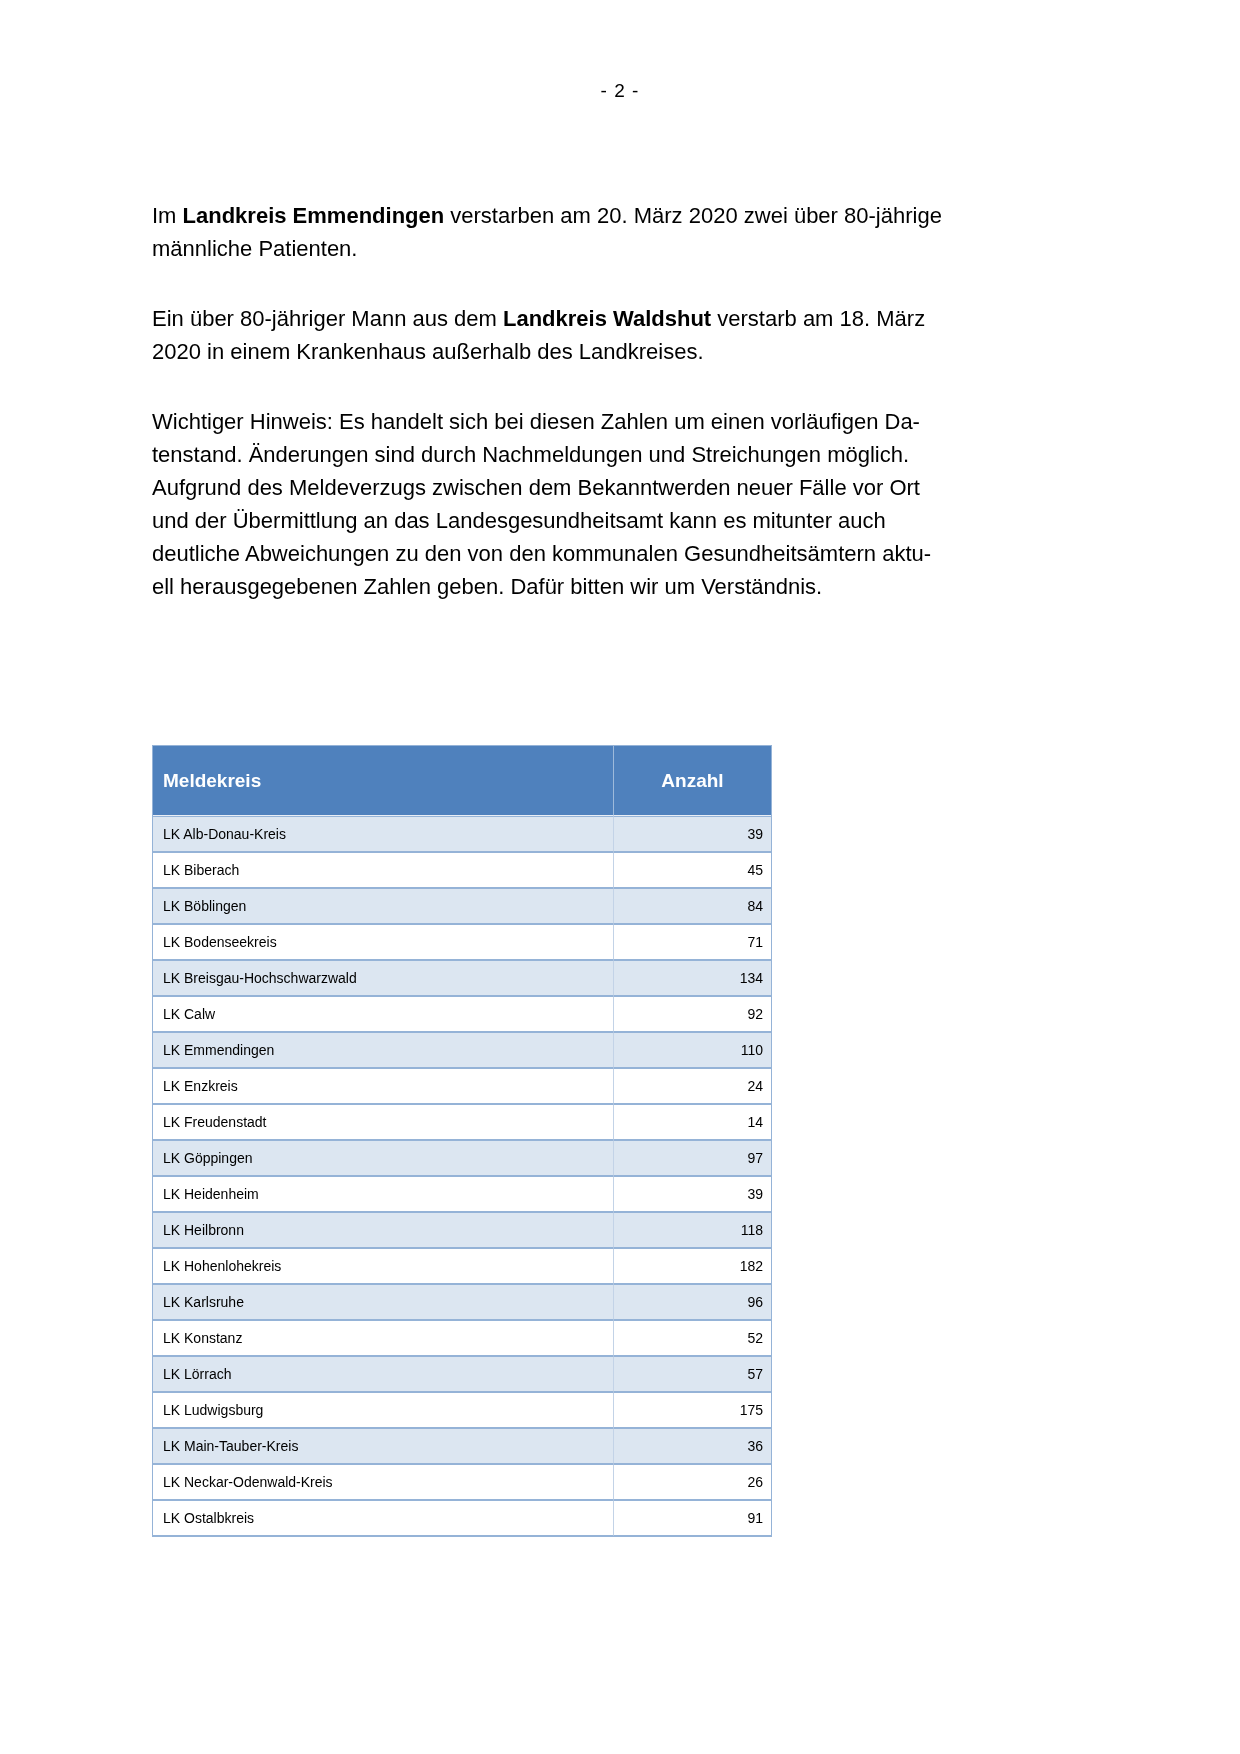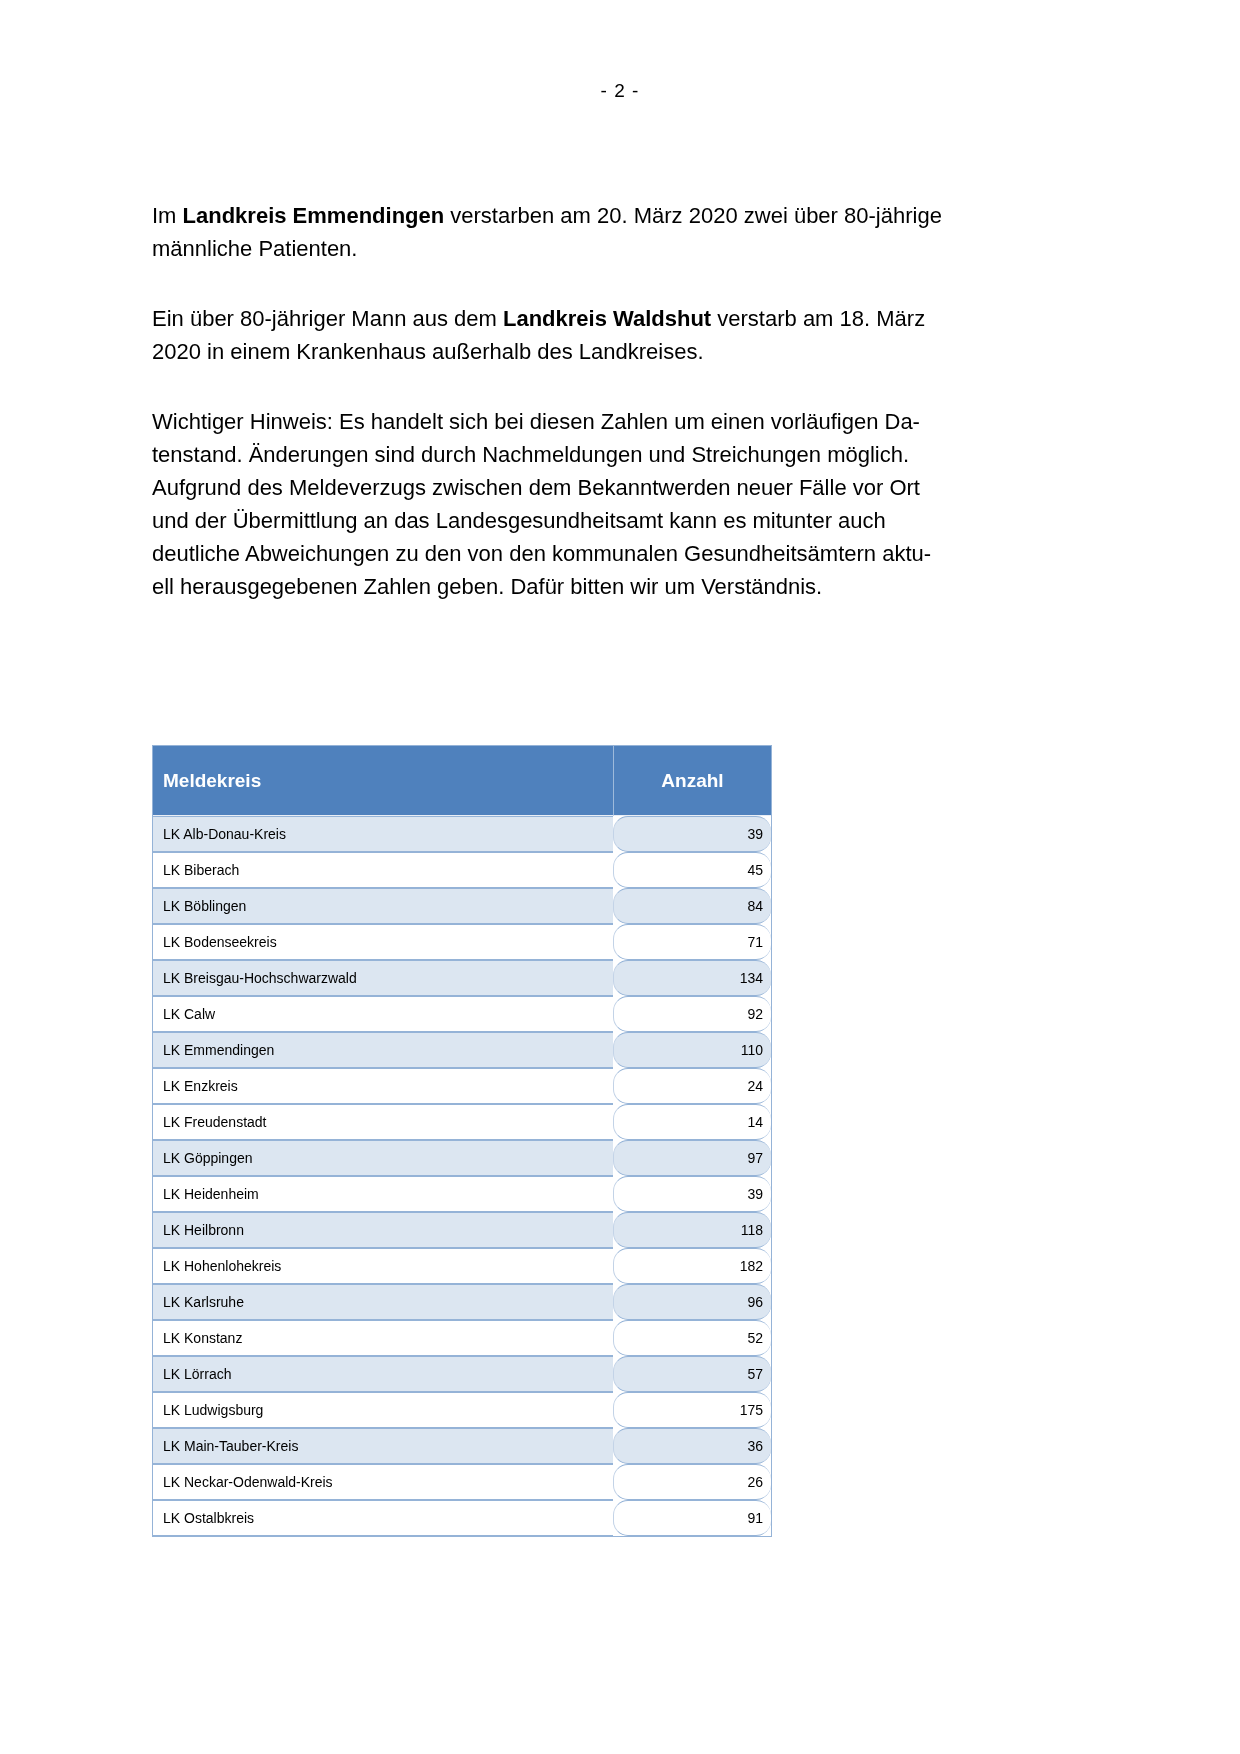--- a/index.html
+++ b/index.html
@@ -60,21 +60,21 @@
   .data-table td{
     font-size:14px;
     height:34px;
     padding:0;
     vertical-align:middle;
     background:#ffffff;
     border-top:1px solid var(--border);
     border-bottom:1px solid var(--border);
   }
   .data-table td.c1{text-align:left;padding-left:10px;}
-  .data-table td.c2{text-align:right;padding-right:8px;border-left:1px solid var(--divider);border-radius:15px;}
+  .data-table td.c2{text-align:right;padding-right:8px;border-left:1px solid var(--divider);}
   .data-table tr.alt td{background:var(--row-alt-bg);}
 </style>
 </head>
 <body>
 
 <div class="page-number">- 2 -</div>
 
 <div class="content">
     <p class="para"><span>Im </span><span class="bold">Landkreis Emmendingen</span><span> verstarben am 20. März 2020 zwei über 80-jährige
 männliche Patienten.</span></p>

